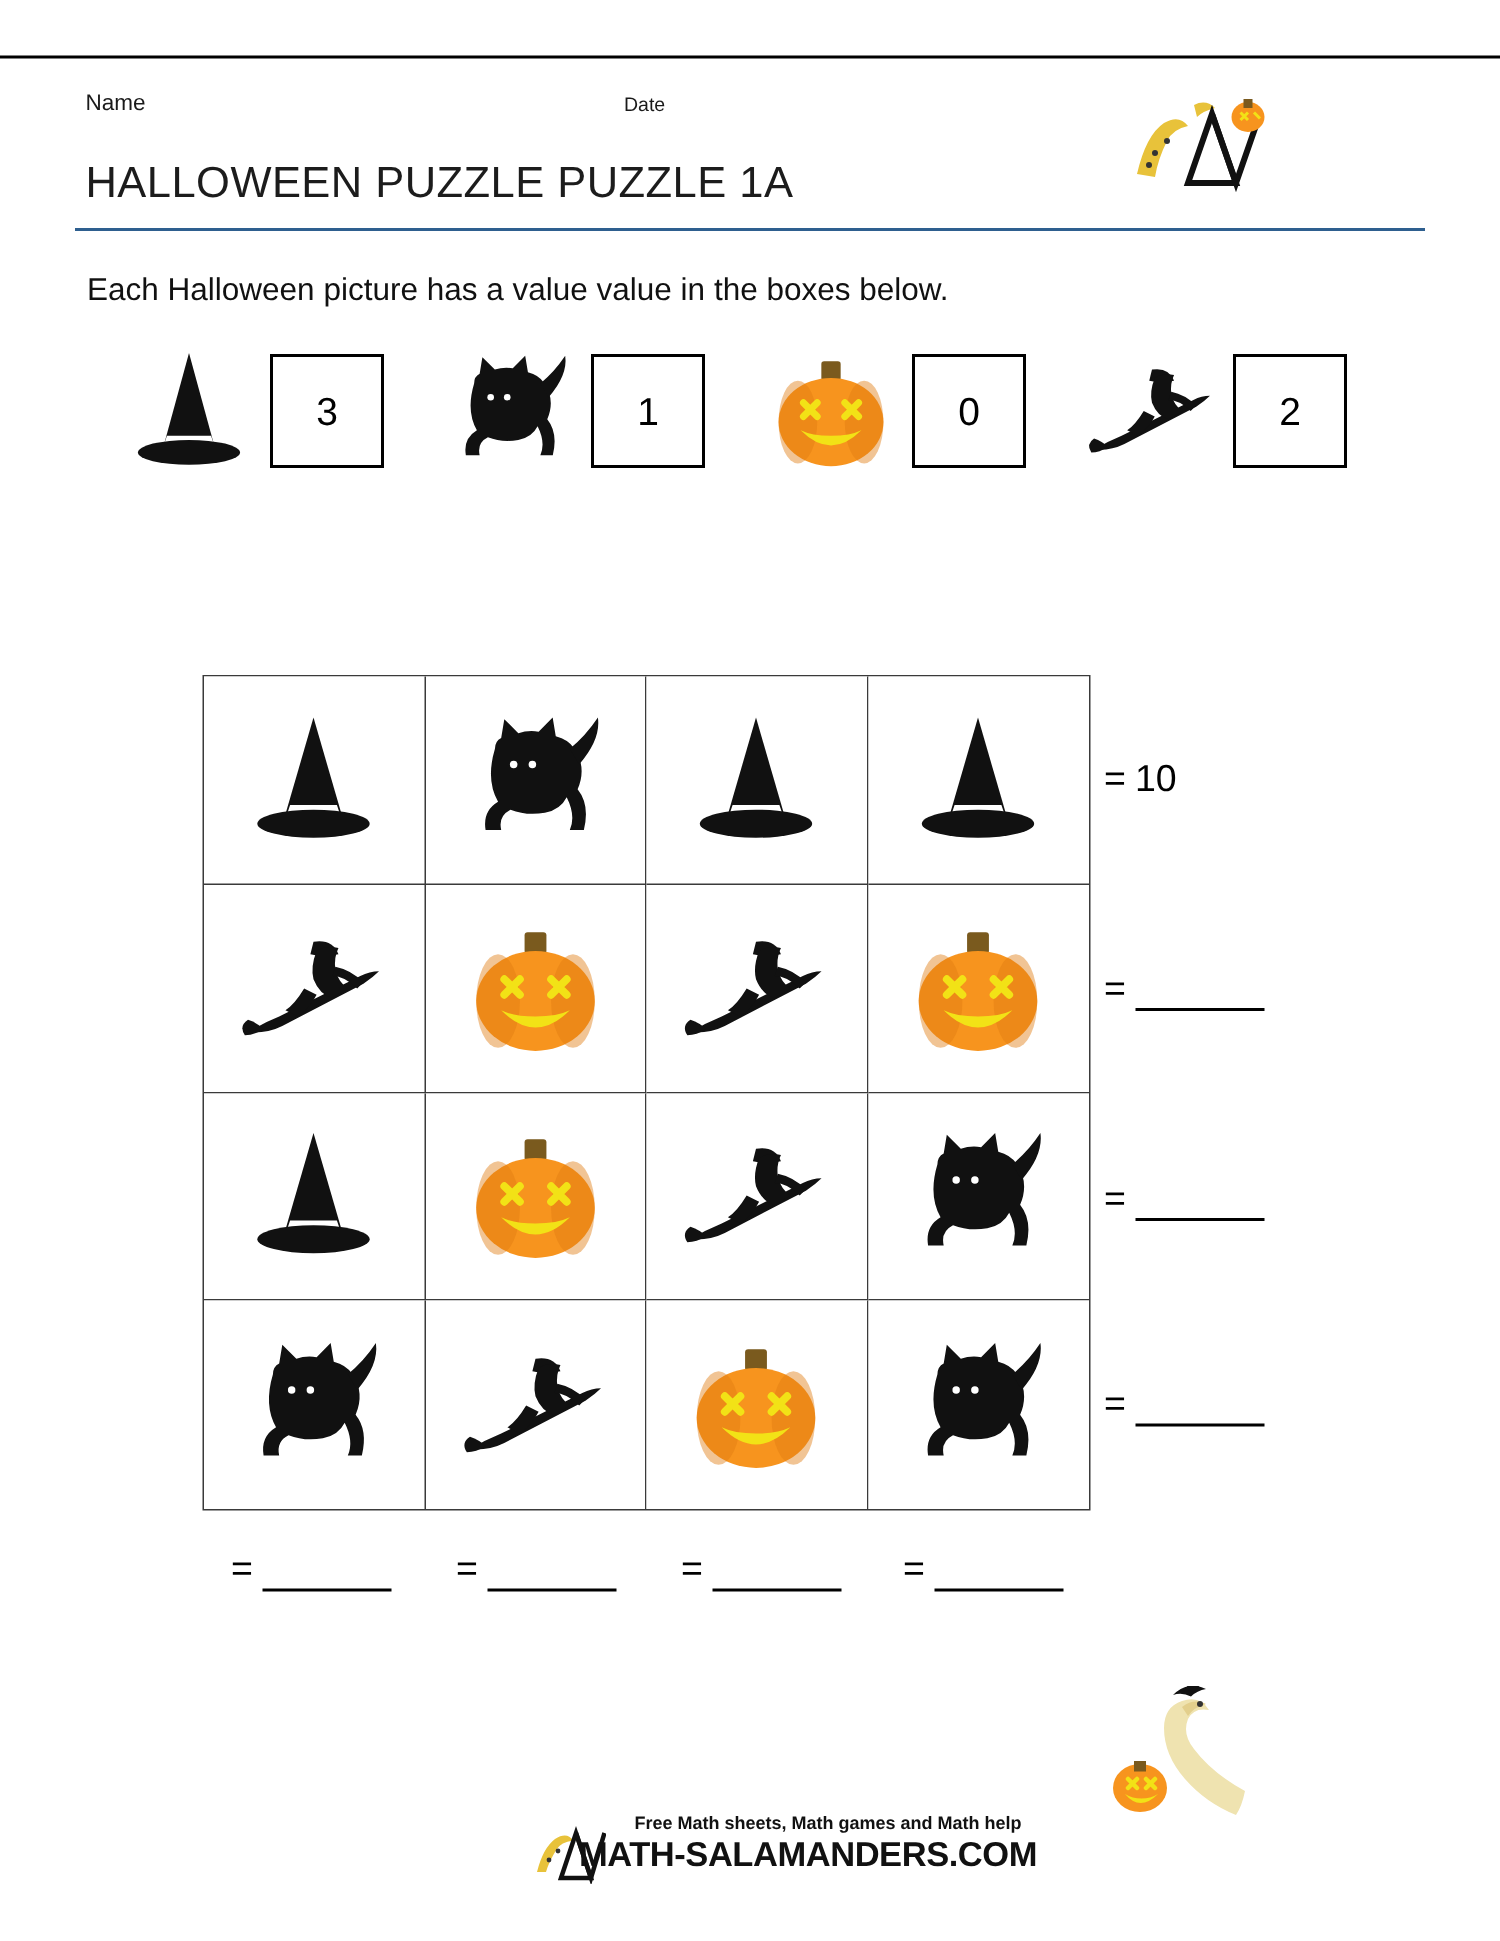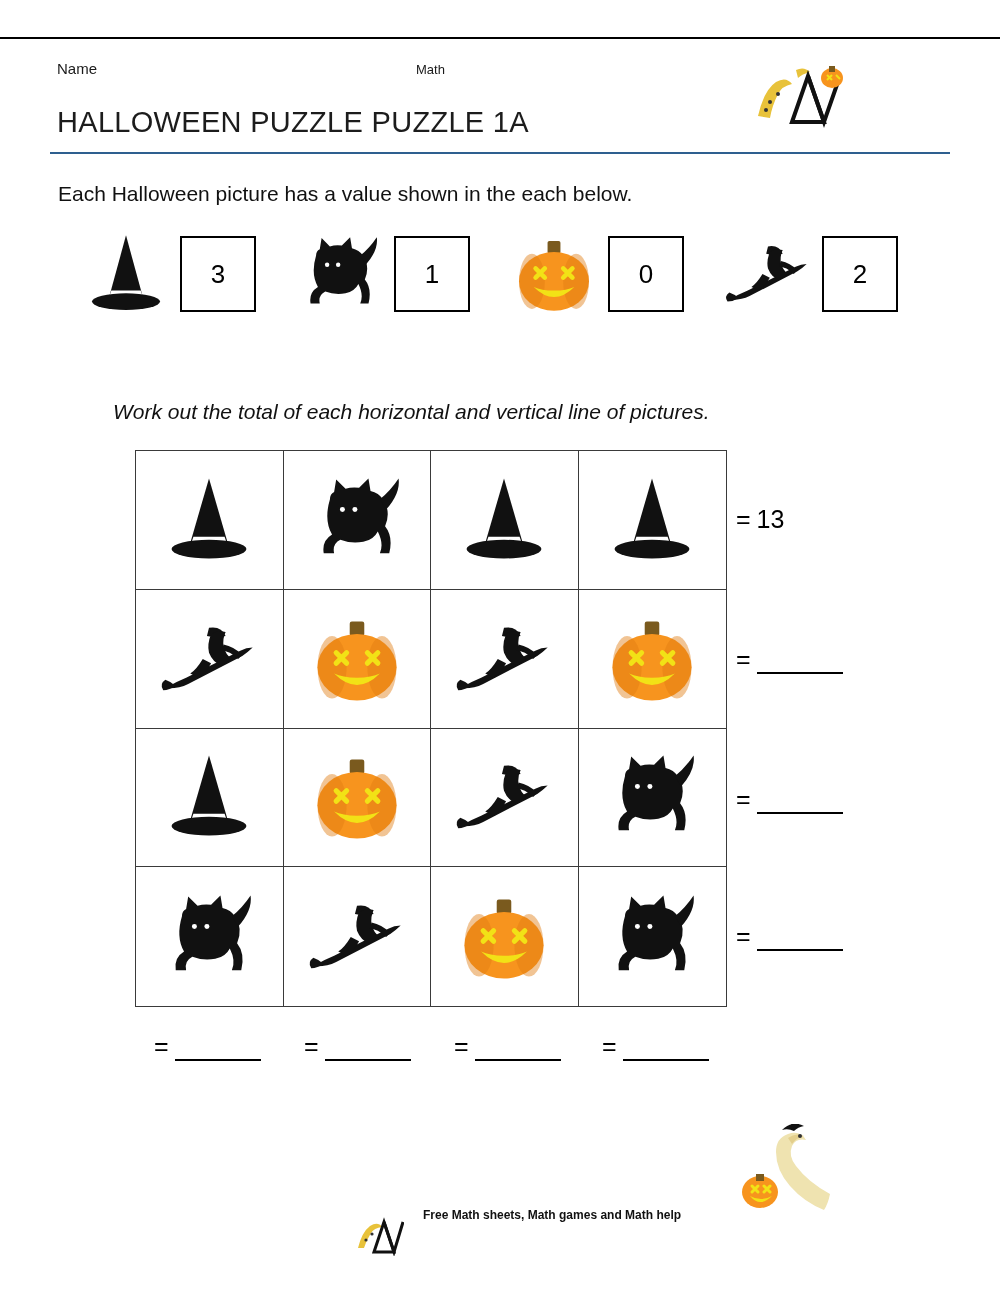--- a/index.html
+++ b/index.html
@@ -187,26 +187,26 @@
   .footer-logo { position: absolute; left: 356px; top: 1212px; width: 48px; height: 44px; }
 </style>
 </head>
 <body>
 
 <div class="page">
 
   <div class="top-rule"></div>
 
   <div class="name-label">Name</div>
-  <div class="date-label">Math</div>
+  <div class="date-label">Date</div>
 
   <div class="title">HALLOWEEN PUZZLE PUZZLE 1A</div>
   <div class="title-rule"></div>
 
-  <div class="intro">Each Halloween picture has a value shown in the each below.</div>
+  <div class="intro">Each Halloween picture has a value value in the boxes below.</div>
 
   <div class="key-row">
 
     <div class="key-group" style="left:0px;">
       <div class="key-pic">
         <svg viewBox="0 0 100 100" width="100%" height="100%">
           <path d="M50 8 L68 74 L32 74 Z" fill="#111"></path>
           <path d="M32 74 L68 74 L66 68 L34 68 Z" fill="#fff"></path>
           <ellipse cx="50" cy="80" rx="37" ry="9" fill="#111"></ellipse>
           <path d="M20 78 q30 -9 60 0 q-30 8 -60 0" fill="#fff" opacity="0"></path>
@@ -250,21 +250,20 @@
           <path d="M50 20 q12 -2 16 8 q-10 2 -18 0 z" fill="#111"></path>
           <path d="M52 26 q-4 10 -2 18 q4 10 12 12 l10 -6 q-6 -4 -8 -12 q-1 -8 2 -14 q-8 -2 -14 2 z" fill="#111"></path>
           <path d="M44 50 q-6 10 -12 14 l8 4 q8 -6 12 -14 z" fill="#111"></path>
           <path d="M64 36 q10 2 18 10 l-4 4 q-8 -8 -16 -8 z" fill="#111"></path>
         </svg>
       </div>
       <div class="key-box">2</div>
     </div>
   </div>
 
-  <div class="instruction">Work out the total of each horizontal and vertical line of pictures.</div>
 
   <div class="grid">
 
     <div class="cell">
         <div class="cell-pic">
       <svg viewBox="0 0 100 100" width="100%" height="100%">
             <path d="M50 10 L68 72 L32 72 Z" fill="#111"></path>
             <path d="M33 72 L67 72 L65 66 L35 66 Z" fill="#fff"></path>
             <ellipse cx="50" cy="78" rx="36" ry="9" fill="#111"></ellipse>
           </svg></div>
@@ -421,21 +420,21 @@
             <path d="M24 30 q-6 20 2 34 q-10 6 -8 18 h10 q-2 -9 6 -13 q10 4 22 2 q10 -2 14 -10 q6 12 2 21 h9 q4 -16 -4 -26 q6 -14 -2 -26 q-4 -6 -12 -8 l-2 -12 l-9 9 q-7 -1 -13 1 l-9 -9 l-2 12 q-4 2 -4 7 z" fill="#111"></path>
             <path d="M78 40 q14 -16 12 -30 q-8 12 -18 20 z" fill="#111"></path>
             <circle cx="36" cy="40" r="2.4" fill="#fff"></circle>
             <circle cx="48" cy="40" r="2.4" fill="#fff"></circle>
           </svg></div>
       </div>
   </div>
 
   <div class="row-answer" style="top:505px;">
     <span>=</span>
-    <span>13</span>
+    <span>10</span>
   </div>
   <div class="row-answer" style="top:645px;">
     <span>=</span>
     <span class="blank"></span>
   </div>
   <div class="row-answer" style="top:785px;">
     <span>=</span>
     <span class="blank"></span>
   </div>
   <div class="row-answer" style="top:922px;">
@@ -497,15 +496,16 @@
     <svg viewBox="0 0 48 44" width="100%" height="100%">
       <path d="M2 36 q4 -16 12 -22 q8 -5 12 1 q-8 1 -11 6 q-5 8 -7 15 z" fill="#e8c23a"></path>
       <circle cx="10" cy="28" r="1.6" fill="#333"></circle>
         <circle cx="16" cy="22" r="1.6" fill="#333"></circle>
       <path d="M18 40 L28 10 L38 40 Z" fill="none" stroke="#111" stroke-width="3"></path>
       <path d="M28 10 L38 40 L47 10" fill="none" stroke="#111" stroke-width="3"></path>
     </svg>
   </div>
   <div class="footer">
     <div class="footer-line1">Free Math sheets, Math games and Math help</div>
+    <div class="footer-line2">MATH-SALAMANDERS.COM</div>
   </div>
 
 </div>
 
 </body></html>

